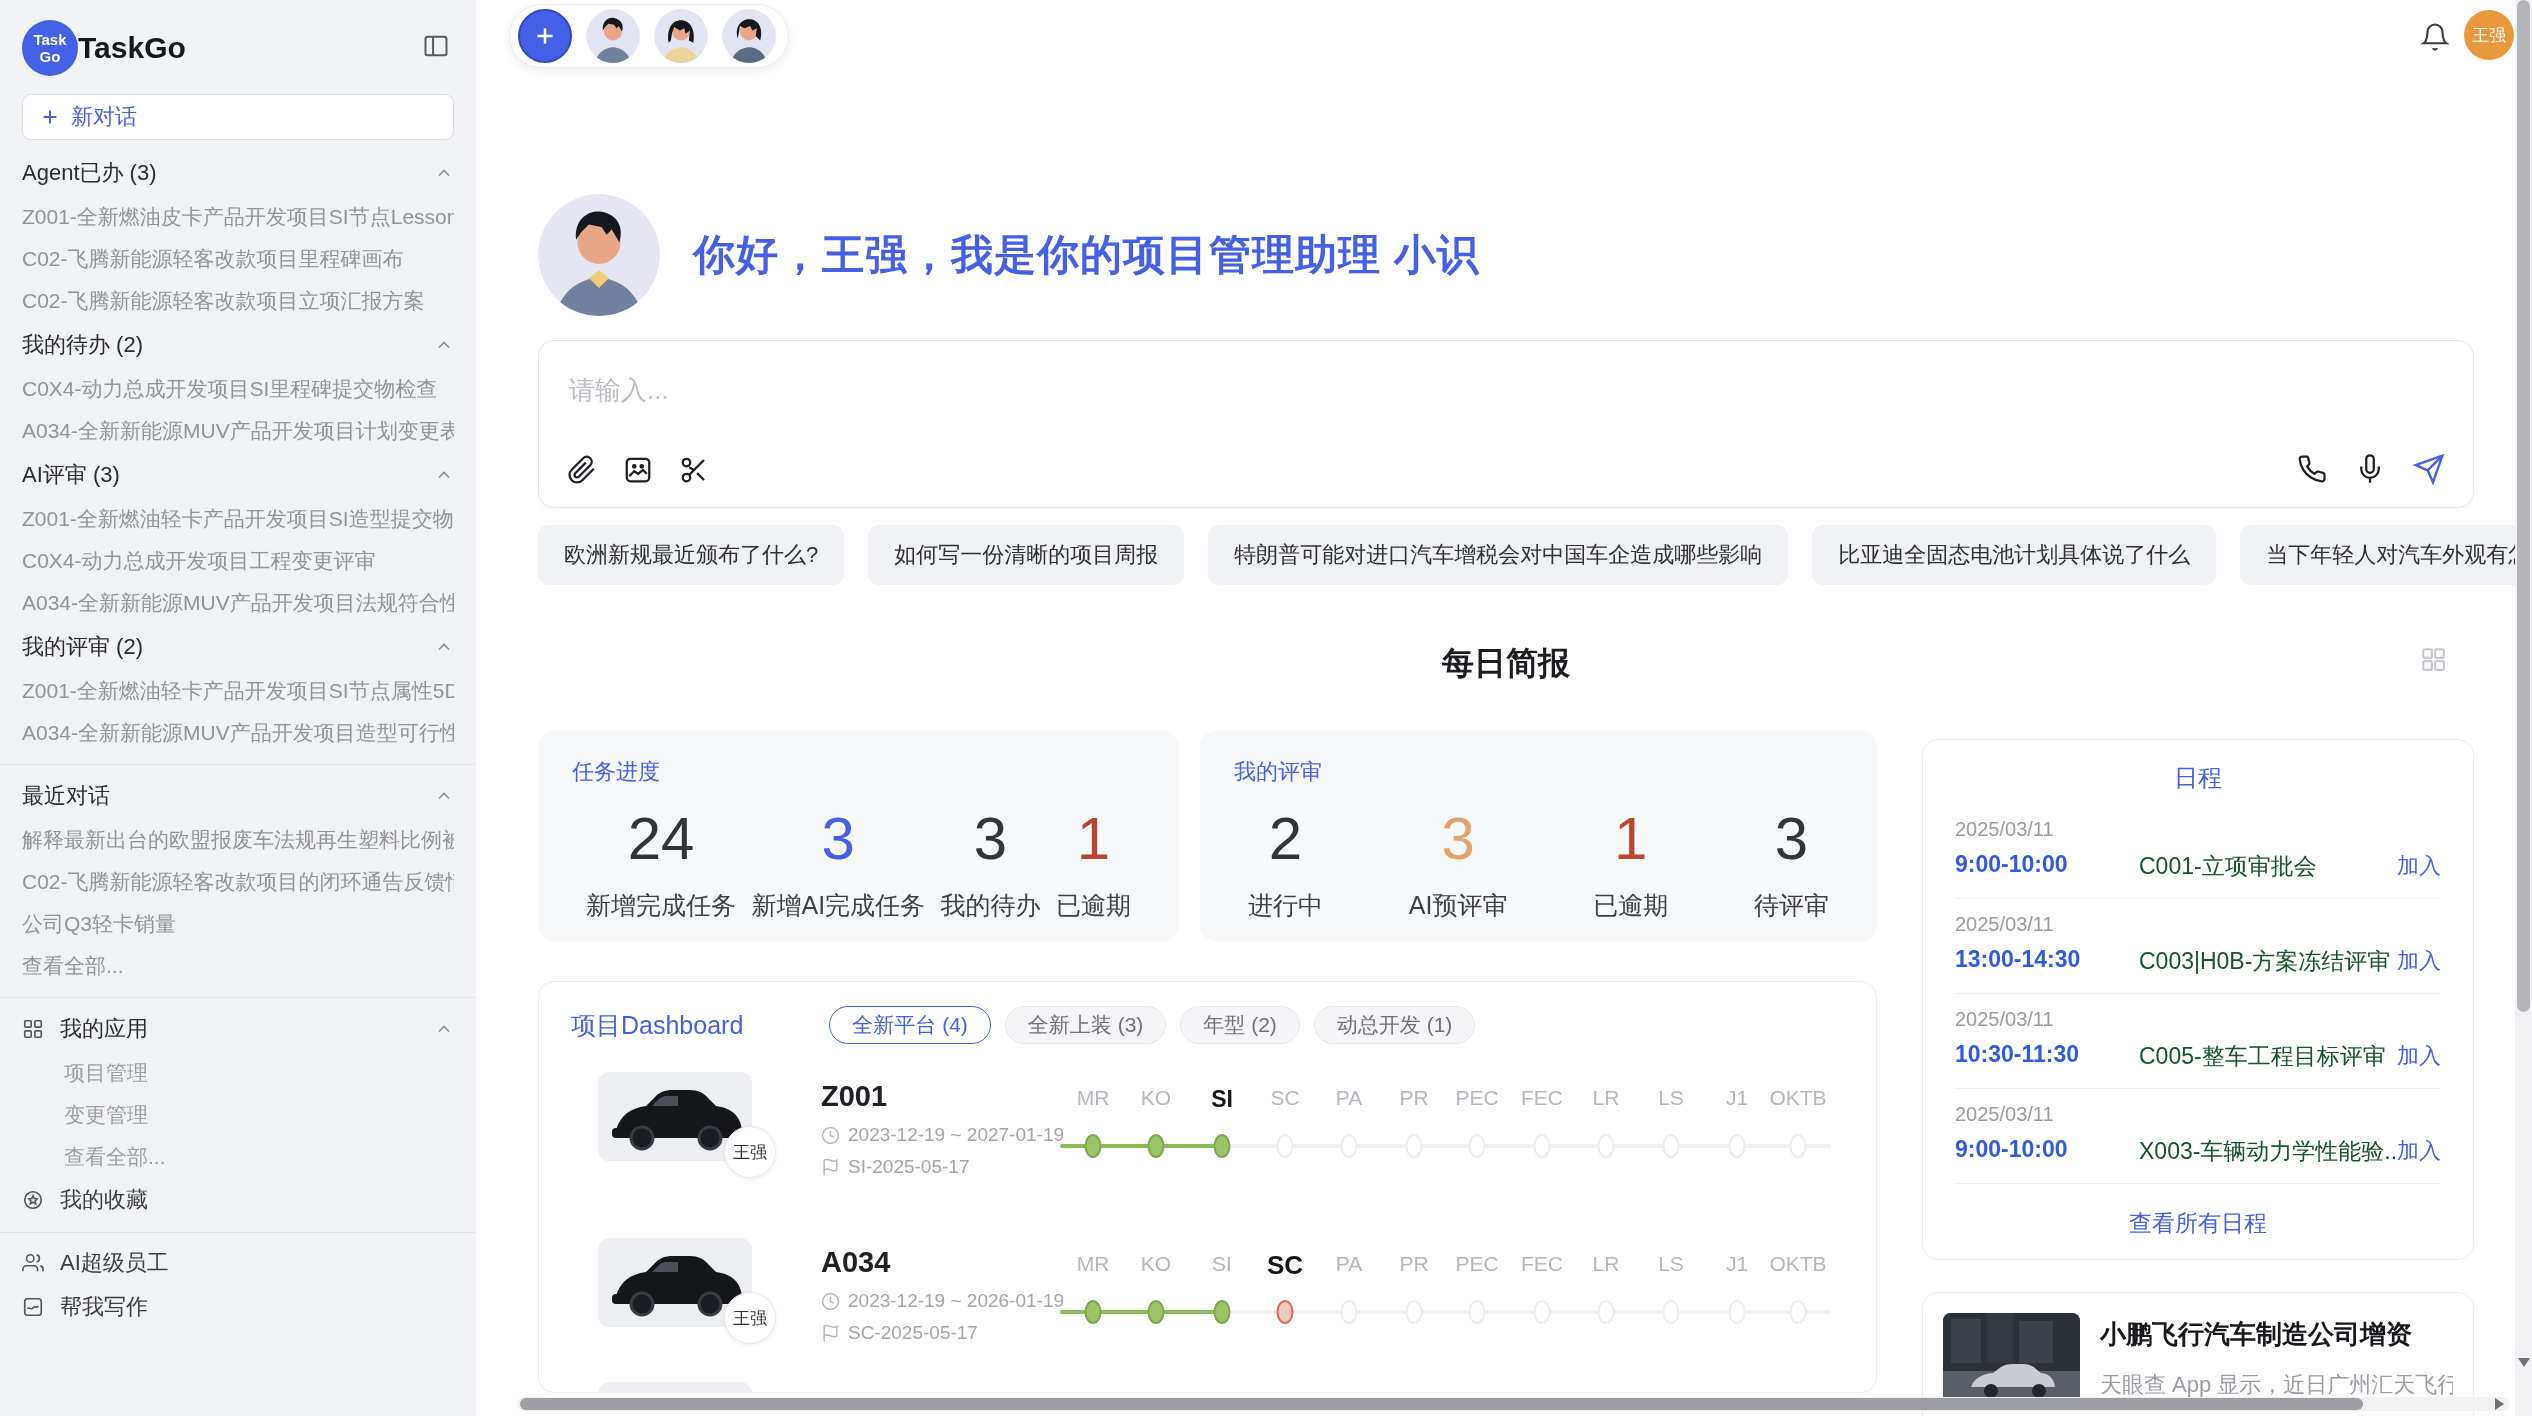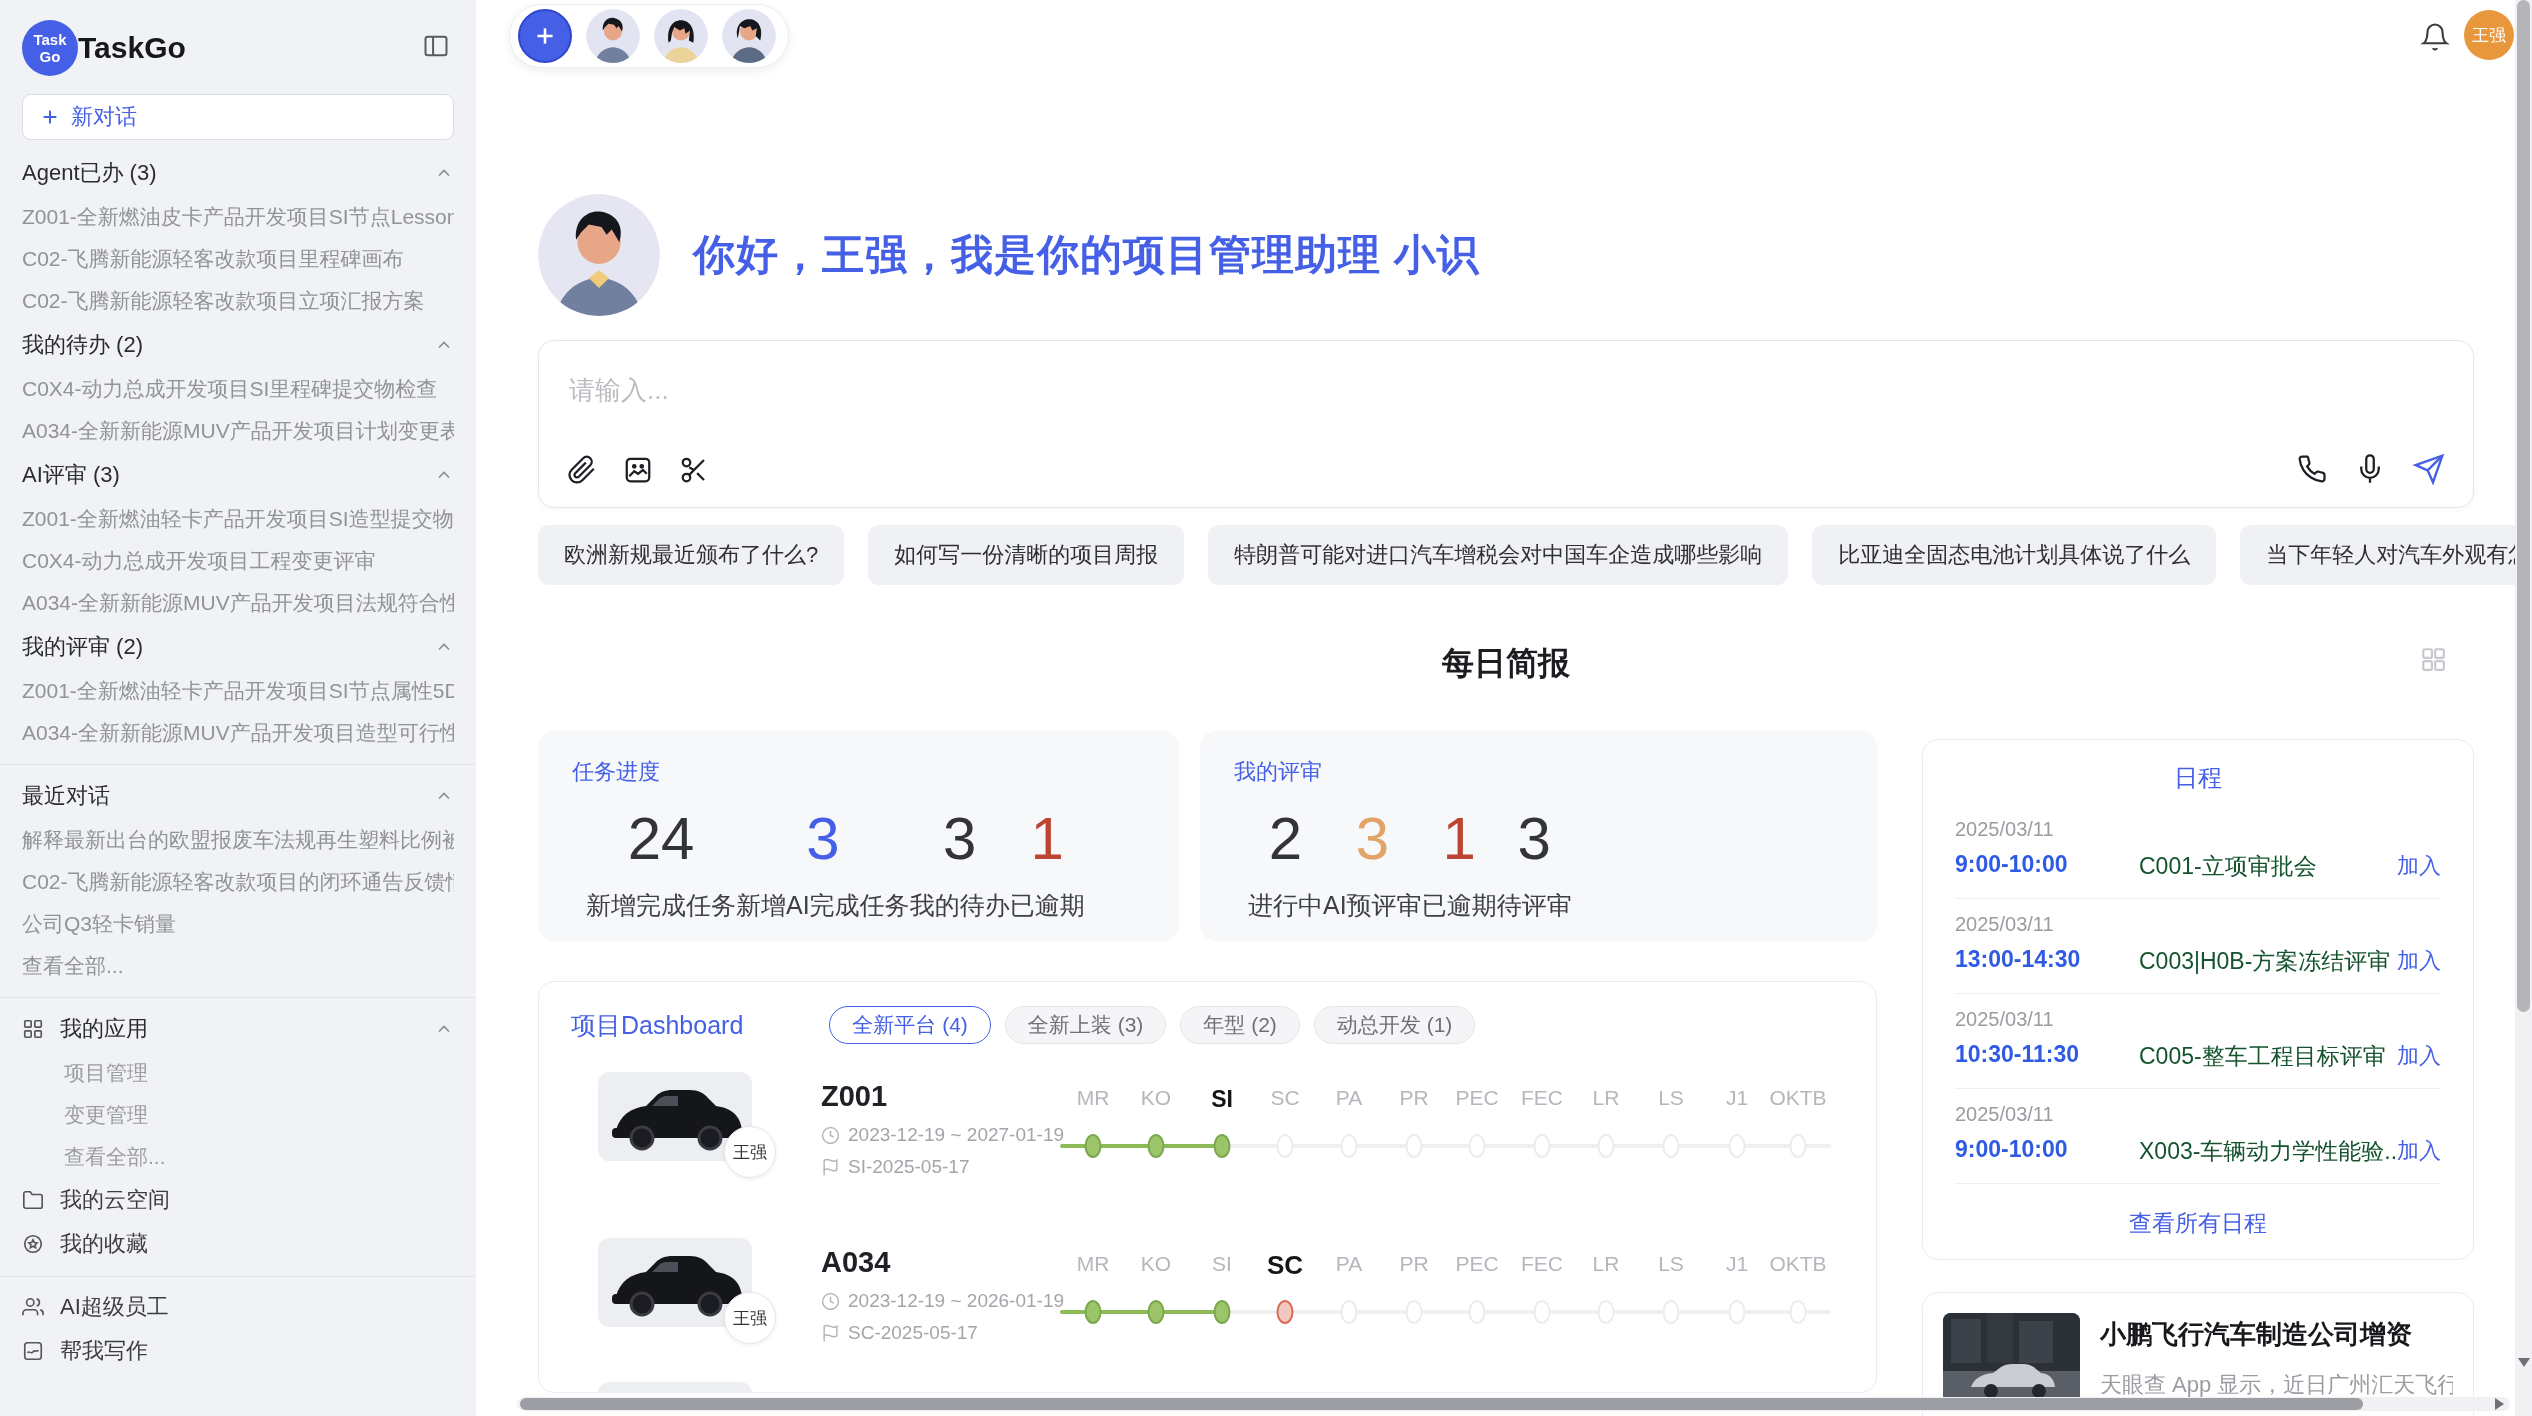--- a/index.html
+++ b/index.html
@@ -66,21 +66,21 @@
   .brief-grid-icon { position:absolute; right:28px; top:4px; color:#c7c8cd; cursor:pointer; }
 
   .columns { margin-top:49px; display:flex; }
   .col-left { width:1339px; flex:none; }
   .col-right { width:552px; flex:none; margin-left:45px; padding-top:8px; }
 
   .stats-row { display:flex; gap:21px; }
   .stat-card { height:210px; background:#f7f8fa; border-radius:16px; padding:26px 34px 0 34px; }
   .stat-card.c1 { width:641px; } .stat-card.c2 { width:677px; }
   .stat-title { font-size:22px; color:#4560e6; }
-  .stat-grid { display:flex; justify-content:flex-start; padding:0 14px; margin-top:10px; }
+  .stat-grid { display:flex; justify-content:space-between; padding:0 14px; margin-top:10px; }
   .stat { text-align:center; }
   .stat .val { font-size:60px; font-weight:500; line-height:84px; }
   .stat .lab { font-size:25px; color:#3f4046; margin-top:8px; }
   .v-dark { color:#333438; } .v-blue { color:#4560e6; } .v-red { color:#bb4530; } .v-orange { color:#e2a368; }
 
   .dash { margin-top:40px; height:412px; border:1px solid #ebecf0; border-radius:16px;
     position:relative; overflow:hidden; background:#fff; }
   .dash-head { position:absolute; left:32px; top:24px; display:flex; align-items:center; }
   .dash-title { font-size:25px; color:#4560e6; }
   .dash-tabs { display:flex; gap:14px; margin-left:86px; }
@@ -241,26 +241,20 @@
       <span class="chev">
           <svg width="20" height="20" viewBox="0 0 24 24" fill="none" stroke="currentColor" stroke-width="2">
             <polyline points="18 15 12 9 6 15"></polyline>
           </svg>
         </span>
     </div>
     <div class="side-sub">项目管理</div>
     <div class="side-sub">变更管理</div>
     <div class="side-sub">查看全部...</div>
 
-    <div class="side-entry">
-      <svg width="22" height="22" viewBox="0 0 24 24" fill="none" stroke="currentColor" stroke-width="1.8">
-          <path d="M22 19a2 2 0 0 1-2 2H4a2 2 0 0 1-2-2V5a2 2 0 0 1 2-2h5l2 3h9a2 2 0 0 1 2 2z"></path>
-        </svg>
-      <span>我的云空间</span>
-    </div>
     <div class="side-entry">
       <svg width="22" height="22" viewBox="0 0 24 24" fill="none" stroke="currentColor" stroke-width="1.8">
           <circle cx="12" cy="12" r="9"></circle>
           <path d="M12 7.5l1.4 2.8 3.1.5-2.2 2.2.5 3-2.8-1.5-2.8 1.5.5-3-2.2-2.2 3.1-.5z"></path>
         </svg>
       <span>我的收藏</span>
     </div>
 
     <div class="side-div"></div>
 

